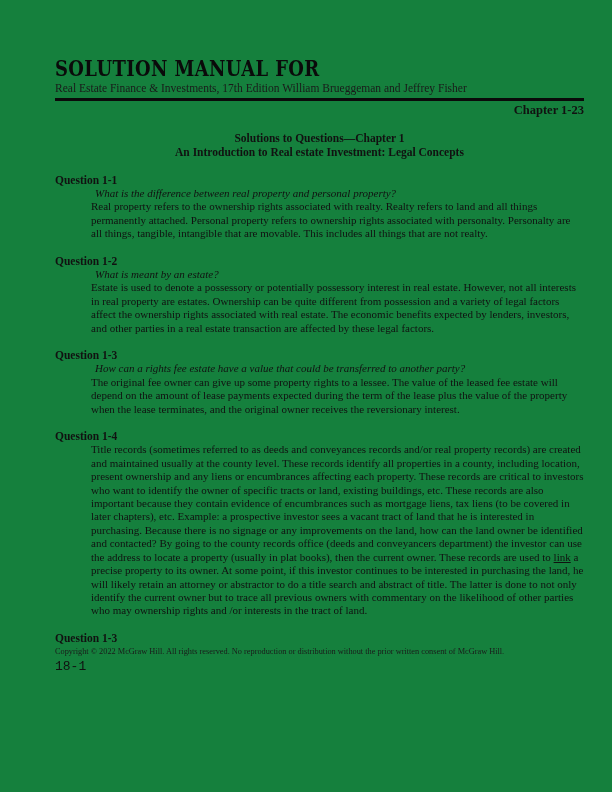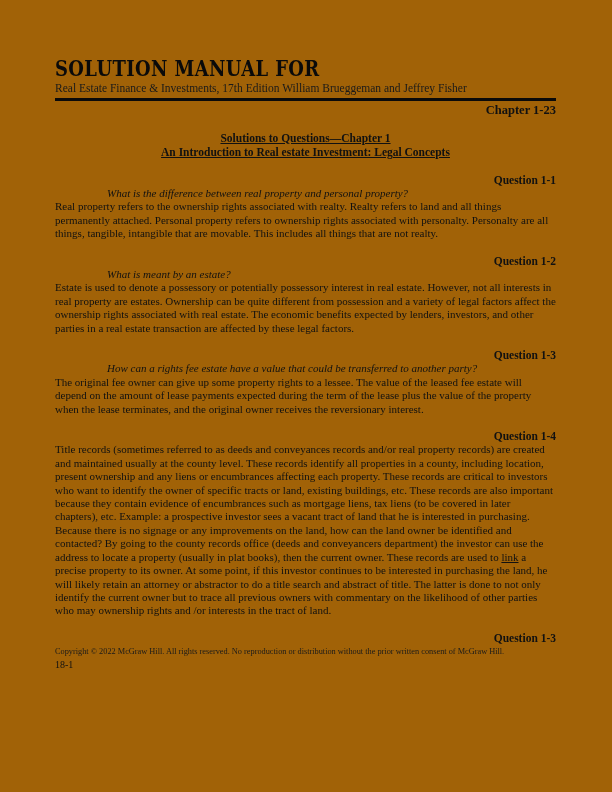--- a/index.html
+++ b/index.html
@@ -5,22 +5,22 @@
   * { margin: 0; padding: 0; box-sizing: border-box; }
   html, body { background: #ffffff; }
   body {
     font-family: "Liberation Serif", serif;
     color: #111111;
   }
   .page {
     position: relative;
     width: 612px;
     height: 792px;
-    background: #a16207;
-    padding: 56px 56px 0 55px;
+    background: #15803d;
+    padding: 56px 28px 0 55px;
     overflow: hidden;
   }
   
   .brand {
     font-family: "DejaVu Serif", serif;
     font-weight: bold;
     font-size: 23px;
     line-height: 1.0;
     letter-spacing: 0.5px;
     white-space: nowrap;
@@ -49,56 +49,57 @@
     text-align: right;
   }
   
   .doc-title {
     text-align: center;
     margin-top: 13px;
     font-weight: bold;
     font-size: 11.5px;
     line-height: 1.25;
   }
-  .doc-title .t-line { text-decoration: underline; }
+  .doc-title .t-line { }
   
   .questions { display: block; }
   .question-block {
     margin-top: 14px;
     font-size: 11px;
     line-height: 13.4px;
   }
   .q-heading {
     font-weight: bold;
     font-size: 11.5px;
     line-height: 13.4px;
-    text-align: right;
   }
   .q-text {
     font-style: italic;
-    margin-left: 52px;
+    margin-left: 40px;
   }
   .a-text {
+    margin-left: 36px;
     text-align: left;
   }
   .u { text-decoration: underline; }
   
   .footer {
     text-align: left;
     margin-top: 2px;
   }
   .copyright {
     font-size: 8.3px;
     line-height: 1.25;
     color: #1a1a1a;
   }
   .page-number {
-    font-size: 10px;
+    font-size: 13px;
     line-height: 1.25;
     margin-top: 1px;
+    font-family: Liberation Mono, monospace;
   }
 </style>
 </head>
 <body>
 
 <div class="page">
 
   <header>
     <div class="brand">SOLUTION MANUAL FOR</div>
     <div class="subtitle">Real Estate Finance &amp; Investments, 17th Edition William Brueggeman and Jeffrey Fisher</div>

